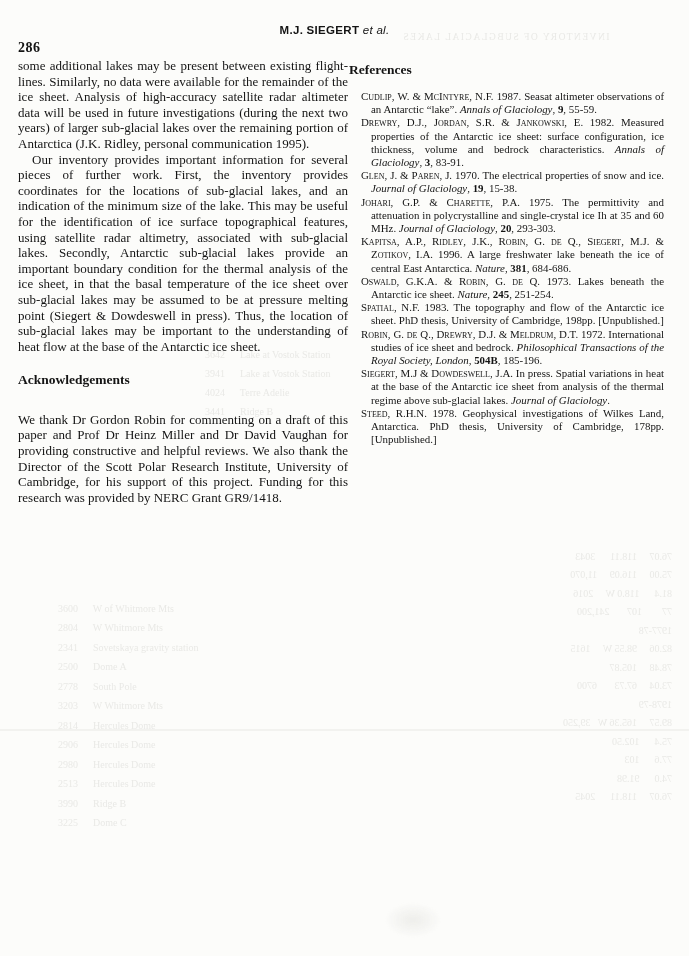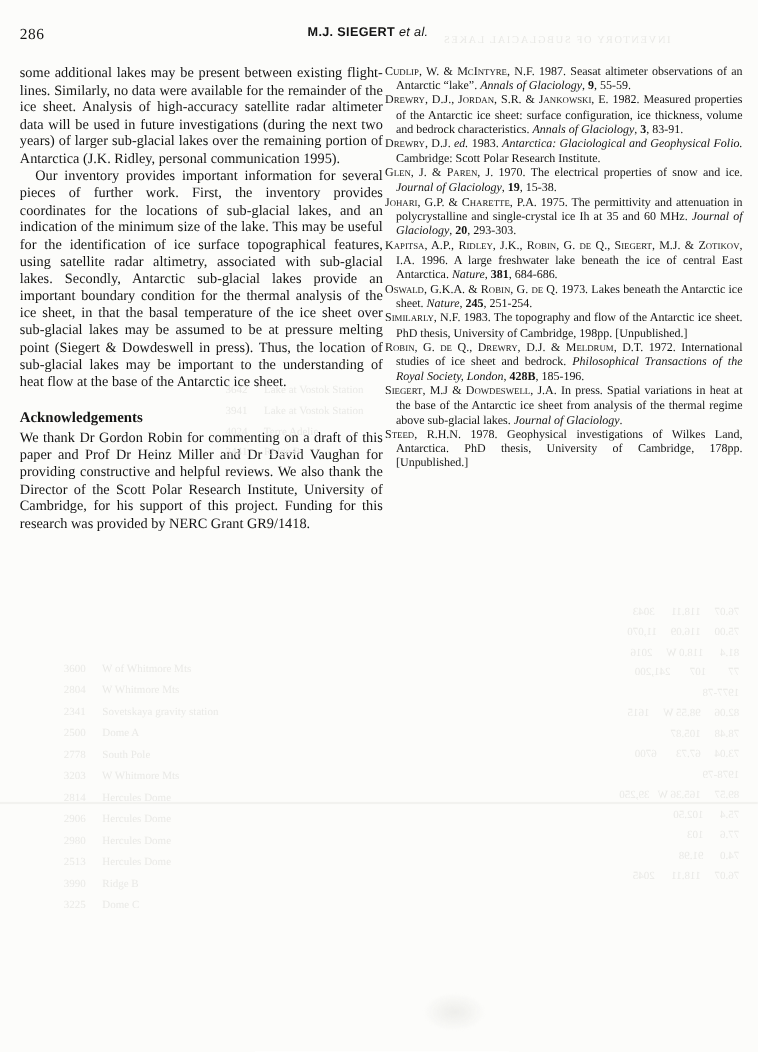--- a/index.html
+++ b/index.html
@@ -1,33 +1,33 @@
 <!DOCTYPE html>
 <html><head>
 <meta charset="utf-8">
 <style>
   html,body{margin:0;padding:0;background:#ffffff;}
   .page{
     position:relative;width:689px;height:956px;background:#fcfcfa;
     font-family:"Liberation Serif", serif;color:#141414;overflow:hidden;
   }
   
-  .pagenum{position:absolute;left:18px;top:24px;font-size:14px;font-weight:400;letter-spacing:.5px;}
+  .pagenum{position:absolute;left:18px;top:40px;font-size:14px;font-weight:700;letter-spacing:.5px;}
   .runhead{position:absolute;left:0;right:0;top:24px;text-align:center;transform:translateX(-10px);
     font-family:"Liberation Sans", sans-serif;font-size:11.5px;font-weight:700;letter-spacing:.3px;}
   .runhead em{font-weight:400;}
   
   .columns{position:absolute;left:18px;top:58px;display:flex;gap:1px;}
   .col-left{width:330px;font-size:13px;line-height:15.6px;text-align:justify;}
   .col-left p{margin:0;}
   .col-left p.indent{text-indent:14px;}
-  .ack-head{font-size:13.5px;font-weight:700;margin:18px 0 2px 0;}
+  .ack-head{font-size:13.5px;font-weight:700;margin:18px 0 24px 0;}
   .col-right{width:327px;}
   .ref-head{font-size:13.5px;font-weight:700;margin:4px 0 10px 0;}
-  .ref-list{list-style:none;margin:1px;padding:0;font-size:10.9px;line-height:13.2px;text-align:justify;}
+  .ref-list{list-style:none;margin:12px;padding:0;font-size:10.9px;line-height:13.2px;text-align:justify;}
   .ref-list li{margin:0;padding-left:10px;text-indent:-10px;}
   .seg-sc{font-variant:small-caps;}
   .seg-i{font-style:italic;}
   .seg-b{font-weight:700;}
   .seg-r{}
   
   .ghost{position:absolute;color:#e9e9e6;pointer-events:none;white-space:pre;
     font-size:10px;filter:blur(.3px);}
   .ghost-header{left:402px;top:32px;letter-spacing:1.5px;transform:scaleX(-1);font-size:9.5px;}
   .ghost-mid{left:205px;top:288px;line-height:19px;text-align:left;}
@@ -50,31 +50,31 @@
   <div class="columns">
 
     <section class="col-left">
       <p>some additional lakes may be present between existing flight-lines. Similarly, no data were available for the remainder of the ice sheet. Analysis of high-accuracy satellite radar altimeter data will be used in future investigations (during the next two years) of larger sub-glacial lakes over the remaining portion of Antarctica (J.K. Ridley, personal communication 1995).</p>
       <p class="indent">Our inventory provides important information for several pieces of further work. First, the inventory provides coordinates for the locations of sub-glacial lakes, and an indication of the minimum size of the lake. This may be useful for the identification of ice surface topographical features, using satellite radar altimetry, associated with sub-glacial lakes. Secondly, Antarctic sub-glacial lakes provide an important boundary condition for the thermal analysis of the ice sheet, in that the basal temperature of the ice sheet over sub-glacial lakes may be assumed to be at pressure melting point (Siegert &amp; Dowdeswell in press). Thus, the location of sub-glacial lakes may be important to the understanding of heat flow at the base of the Antarctic ice sheet.</p>
       <h2 class="ack-head">Acknowledgements</h2>
       <p>We thank Dr Gordon Robin for commenting on a draft of this paper and Prof Dr Heinz Miller and Dr David Vaughan for providing constructive and helpful reviews. We also thank the Director of the Scott Polar Research Institute, University of Cambridge, for his support of this project. Funding for this research was provided by NERC Grant GR9/1418.</p>
     </section>
 
     <section class="col-right">
+      <h2 class="ref-head">References</h2>
       <ul class="ref-list">
 
       <li><span class="seg-sc">Cudlip, W. &amp; McIntyre, N.F.</span><span class="seg-r"> 1987. Seasat altimeter observations of an Antarctic “lake”. </span><span class="seg-i">Annals of Glaciology</span><span class="seg-r">, </span><span class="seg-b">9</span><span class="seg-r">, 55-59.</span></li>
           <li><span class="seg-sc">Drewry, D.J., Jordan, S.R. &amp; Jankowski, E.</span><span class="seg-r"> 1982. Measured properties of the Antarctic ice sheet: surface configuration, ice thickness, volume and bedrock characteristics. </span><span class="seg-i">Annals of Glaciology</span><span class="seg-r">, </span><span class="seg-b">3</span><span class="seg-r">, 83-91.</span></li>
-          <li><span class="seg-sc">Drewry, D.J.</span><span class="seg-r"> </span><span class="seg-i">ed.</span><span class="seg-r"> 1983. </span><span class="seg-i">Antarctica: Glaciological and Geophysical Folio.</span><span class="seg-r"> Cambridge: Scott Polar Research Institute.</span></li>
           <li><span class="seg-sc">Glen, J. &amp; Paren, J.</span><span class="seg-r"> 1970. The electrical properties of snow and ice. </span><span class="seg-i">Journal of Glaciology</span><span class="seg-r">, </span><span class="seg-b">19</span><span class="seg-r">, 15-38.</span></li>
           <li><span class="seg-sc">Johari, G.P. &amp; Charette, P.A.</span><span class="seg-r"> 1975. The permittivity and attenuation in polycrystalline and single-crystal ice Ih at 35 and 60 MHz. </span><span class="seg-i">Journal of Glaciology</span><span class="seg-r">, </span><span class="seg-b">20</span><span class="seg-r">, 293-303.</span></li>
           <li><span class="seg-sc">Kapitsa, A.P., Ridley, J.K., Robin, G. de Q., Siegert, M.J. &amp; Zotikov, I.A.</span><span class="seg-r"> 1996. A large freshwater lake beneath the ice of central East Antarctica. </span><span class="seg-i">Nature</span><span class="seg-r">, </span><span class="seg-b">381</span><span class="seg-r">, 684-686.</span></li>
           <li><span class="seg-sc">Oswald, G.K.A. &amp; Robin, G. de Q.</span><span class="seg-r"> 1973. Lakes beneath the Antarctic ice sheet. </span><span class="seg-i">Nature</span><span class="seg-r">, </span><span class="seg-b">245</span><span class="seg-r">, 251-254.</span></li>
-          <li><span class="seg-sc">Similarly, N.F.</span><span class="seg-r"> 1983. The topography and flow of the Antarctic ice sheet. PhD thesis, University of Cambridge, 198pp. [Unpublished.]</span></li>
-          <li><span class="seg-sc">Robin, G. de Q., Drewry, D.J. &amp; Meldrum, D.T.</span><span class="seg-r"> 1972. International studies of ice sheet and bedrock. </span><span class="seg-i">Philosophical Transactions of the Royal Society, London</span><span class="seg-r">, </span><span class="seg-b">428B</span><span class="seg-r">, 185-196.</span></li>
+          <li><span class="seg-sc">Spatial, N.F.</span><span class="seg-r"> 1983. The topography and flow of the Antarctic ice sheet. PhD thesis, University of Cambridge, 198pp. [Unpublished.]</span></li>
+          <li><span class="seg-sc">Robin, G. de Q., Drewry, D.J. &amp; Meldrum, D.T.</span><span class="seg-r"> 1972. International studies of ice sheet and bedrock. </span><span class="seg-i">Philosophical Transactions of the Royal Society, London</span><span class="seg-r">, </span><span class="seg-b">504B</span><span class="seg-r">, 185-196.</span></li>
           <li><span class="seg-sc">Siegert, M.J &amp; Dowdeswell, J.A.</span><span class="seg-r"> In press. Spatial variations in heat at the base of the Antarctic ice sheet from analysis of the thermal regime above sub-glacial lakes. </span><span class="seg-i">Journal of Glaciology</span><span class="seg-r">.</span></li>
           <li><span class="seg-sc">Steed, R.H.N.</span><span class="seg-r"> 1978. Geophysical investigations of Wilkes Land, Antarctica. PhD thesis, University of Cambridge, 178pp. [Unpublished.]</span></li>
         </ul>
     </section>
 
   </div>
 
   <div class="ghost ghost-header">INVENTORY OF SUBGLACIAL LAKES</div>
 
   <div class="ghost ghost-mid">

